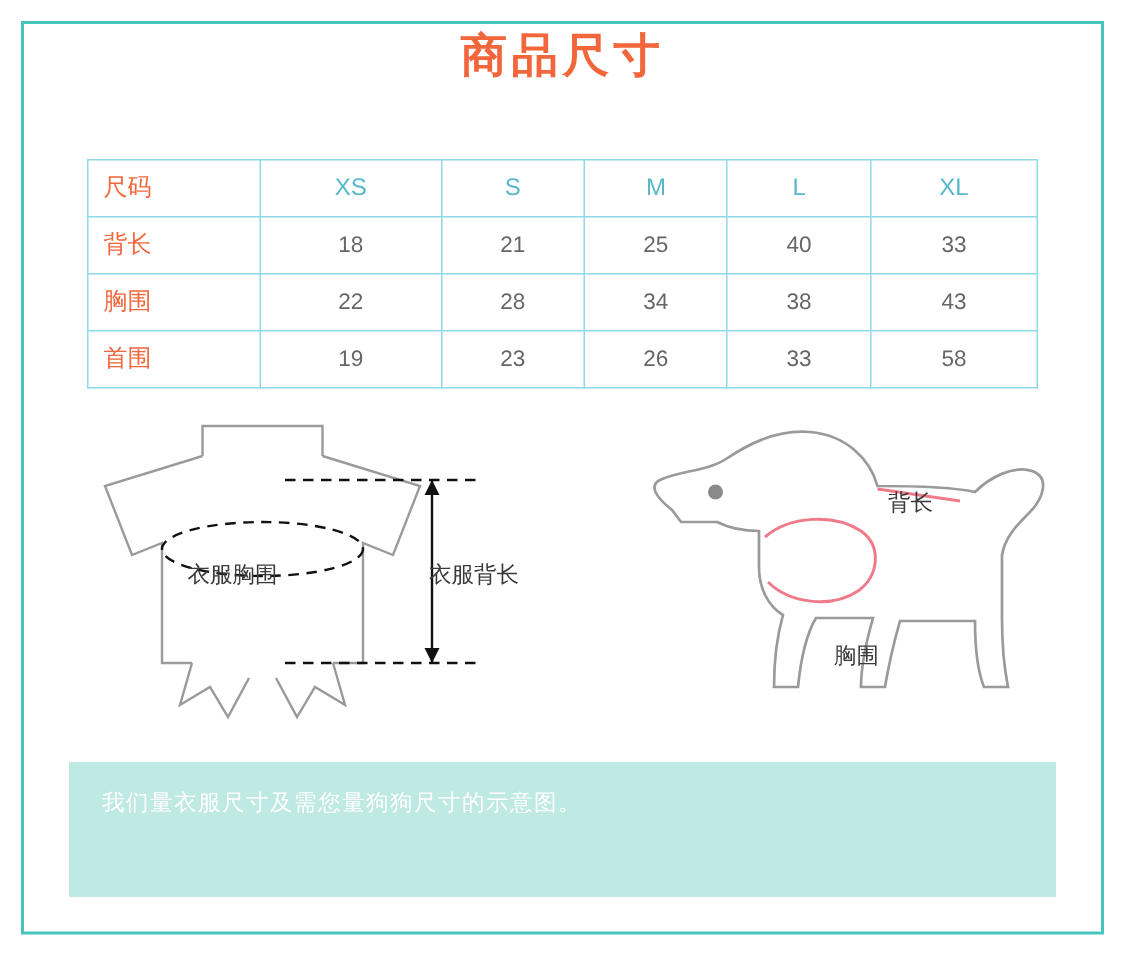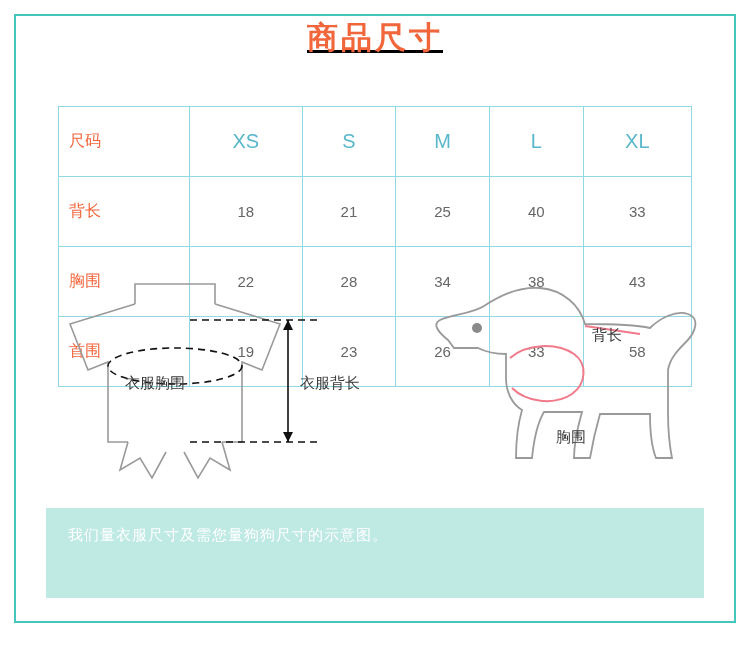--- a/index.html
+++ b/index.html
@@ -36,21 +36,20 @@
     left: 0;
     top: 18px;
     width: 750px;
     text-align: center;
     z-index: 5;
   }
   .title-inner {
     display: inline-block;
     background: #ffffff;
     padding: 0 26px;
-    text-decoration: underline;
   }
   .title-main {
     font-family: "DejaVu Sans", sans-serif;
     font-size: 31px;
     font-weight: bold;
     color: #f2663c;
     letter-spacing: 3px;
     line-height: 38px;
   }
   .title-sub {
@@ -69,33 +68,33 @@
     width: 634px;
     border-collapse: collapse;
   }
   .table td, .table th {
     border: 1px solid #8fd8e6;
     height: 37px;
     text-align: center;
     font-size: 15px;
     color: #666666;
     font-weight: normal;
-    padding: 16px;
+    padding: 0;
   }
   .table .rowhead {
     color: #f2663c;
     font-size: 16px;
     width: 104px;
     text-align: left;
     padding-left: 10px;
     font-family: "DejaVu Sans", sans-serif;
   }
   .table thead th {
     color: #59b7cc;
-    font-size: 20px;
+    font-size: 16px;
   }
   .table thead th.rowhead {
     color: #f2663c;
   }
   
   .diagram {
     position: absolute;
     left: 40px;
     top: 262px;
     width: 670px;
@@ -216,21 +215,21 @@
       </g>
 
       <g stroke="#f07a8a" stroke-width="2" fill="none">
         <path d="M545,64 L600,72"></path>
         <path d="M470,96 C486,82 516,80 534,92 C548,102 546,122 532,132 C514,144 486,140 472,126"></path>
       </g>
 
       </svg><div></div>
     
     <div class="diag-label" style="left:85px; top:112px;font-family:Liberation Serif, serif;">衣服胸围</div>
-    <div class="diag-label" style="left:260px; top:112px;">衣服背长</div>
+    <div class="diag-label" style="left:246px; top:112px;">衣服背长</div>
     <div class="diag-label" style="left:552px; top:64px;">背长</div>
     <div class="diag-label" style="left:516px; top:166px;">胸围</div>
   </div>
 
   <div class="note-box">
     <div class="note-line">我们量衣服尺寸及需您量狗狗尺寸的示意图。</div>
   </div>
 
 </div>
 

